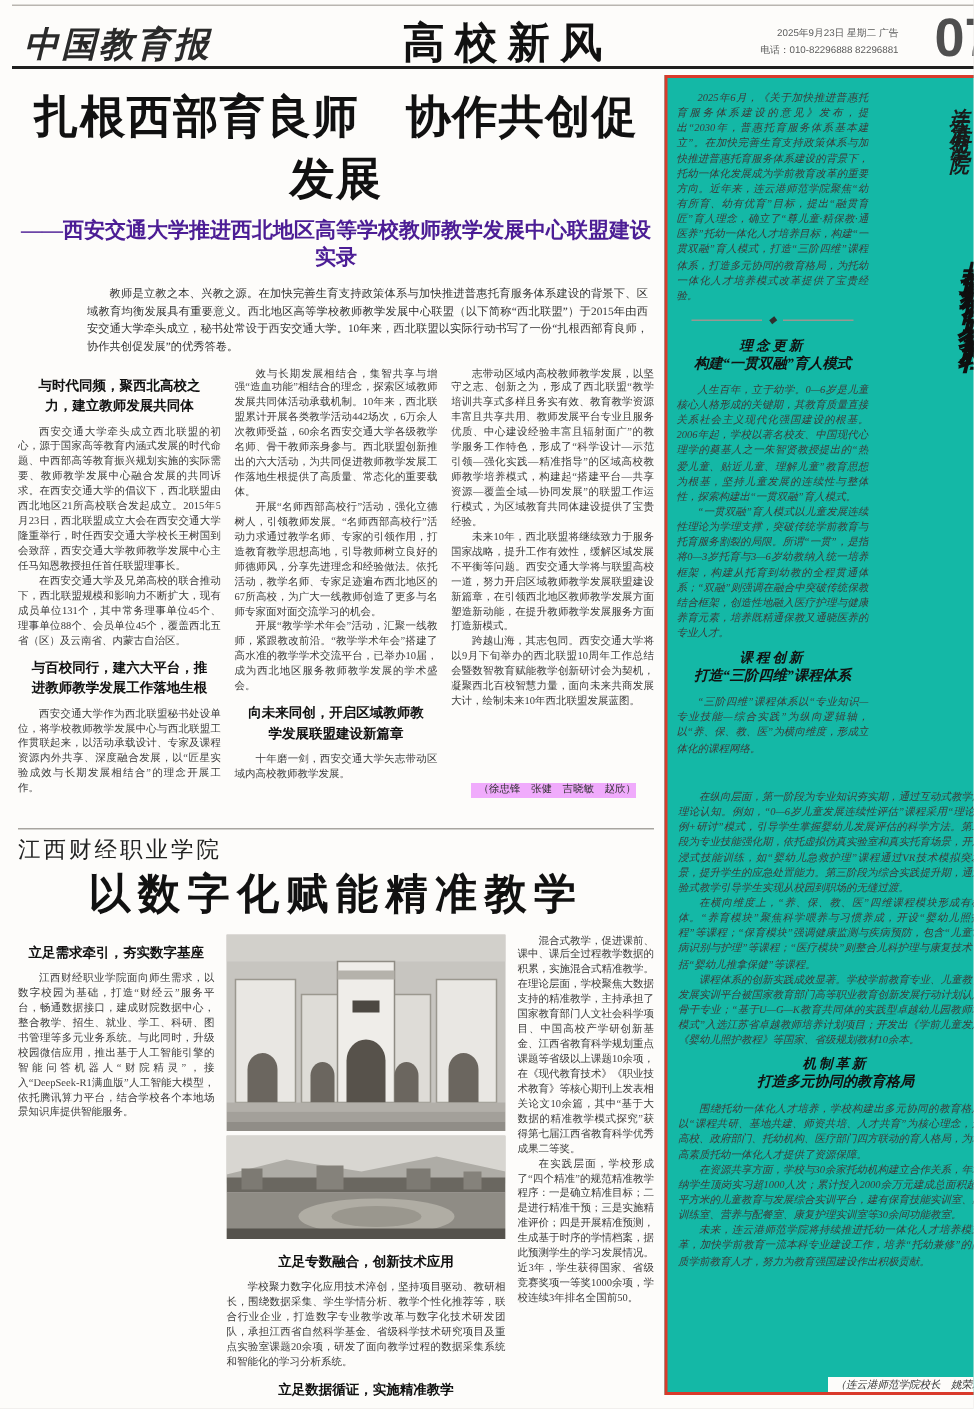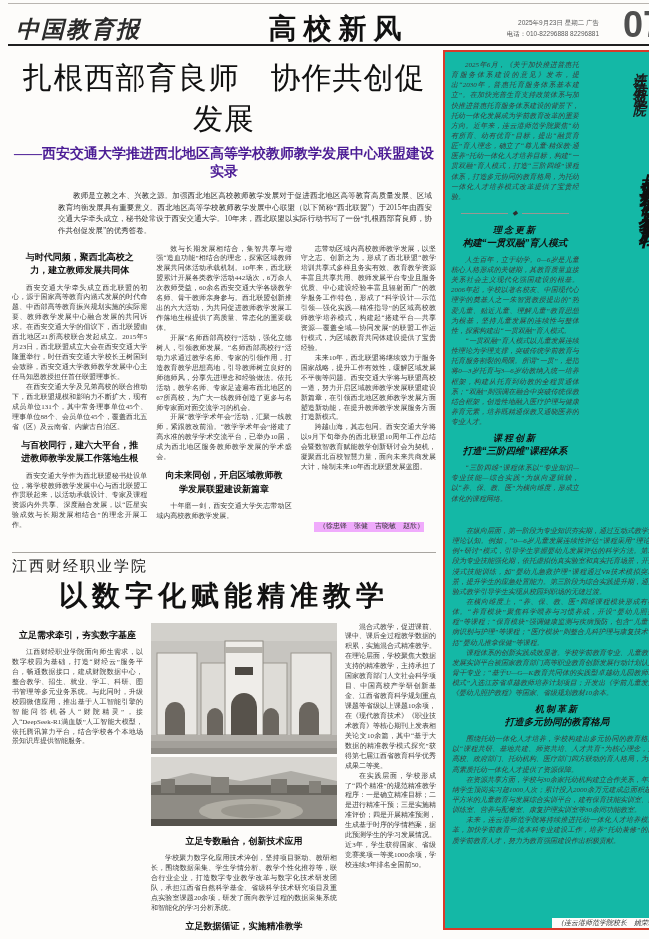--- a/index.html
+++ b/index.html
@@ -6,21 +6,21 @@
   .page{position:relative;width:649px;height:939px;background:#fdfcfa;font-family:"Liberation Serif",serif;color:#1d1d1d;overflow:hidden;margin:0 auto;padding-left:28px;}
   .top-rule{position:absolute;top:3px;left:8px;right:8px;border-top:1px solid #b9b5b0;}
   .hdr{position:absolute;top:10px;left:14px;right:14px;height:32px;}
   .masthead{position:absolute;left:2px;top:4px;font-size:23px;font-weight:700;font-style:italic;letter-spacing:2px;color:#2a2a2a;}
   .section{position:absolute;left:50%;transform:translateX(-50%);top:0;font-size:28px;font-weight:900;letter-spacing:7px;color:#111;}
   .hmeta{position:absolute;right:64px;top:7px;text-align:right;font-size:6.5px;color:#5a5a5a;line-height:1.7;font-family:"Liberation Sans",sans-serif;}
   .pagenum{position:absolute;right:0;top:-6px;font-size:36px;color:#4f4f4f;font-family:"Liberation Sans",sans-serif;font-weight:600;}
   .header-rule{position:absolute;top:44px;left:8px;right:8px;border-top:2px solid #1f1f1f;}
 
   .left-region{position:absolute;top:50px;left:12px;width:424px;height:882px;}
-  .a1h1{text-align:center;font-size:30px;font-weight:400;letter-spacing:1px;margin:8px 0 5px;color:#111;}
+  .a1h1{text-align:center;font-size:30px;font-weight:700;letter-spacing:1px;margin:8px 0 5px;color:#111;}
   .a1sub{text-align:center;font-size:14px;font-weight:700;margin:0 0 9px;color:#4c1d95;}
   .a1lead{font-size:7.5px;line-height:1.55;text-align:justify;margin:0 4px 8px 46px;text-indent:2em;color:#333;}
   .cols{display:flex;gap:9px;height:300px;overflow:hidden;}
   .col{flex:1;overflow:hidden;font-size:7px;line-height:1.42;text-align:justify;color:#3b3b3b;position:relative;}
   .col p{margin:0;text-indent:2em;}
   .colh{font-size:9px;font-weight:700;text-align:center;line-height:1.5;margin:6px 5px;color:#111;text-indent:0;}
   .byline{text-align:right;font-size:7px;color:#333;margin-top:2px;}
   .byline.abs{position:absolute;right:0;bottom:1px;background:#f0abfc;padding-left:5px;margin:12px;}
   .divider{border-top:1px solid #a8a5a0;margin:7px 0 4px;}
 
@@ -67,21 +67,21 @@
     </div>
     <div class="pagenum">07</div>
   </div>
   <div class="header-rule"></div>
 
   <section class="left-region">
 
     <article>
       <h1 class="a1h1">扎根西部育良师　协作共创促发展</h1>
       <div class="a1sub">——西安交通大学推进西北地区高等学校教师教学发展中心联盟建设实录</div>
-      <p class="a1lead">教师是立教之本、兴教之源。加强西北地区高校教师教学发展对于促进西北地区高等教育高质量发展、区域教育均衡发展具有重要意义。西北地区高等学校教师教学发展中心联盟（以下简称“西北联盟”）于2015年由西安交通大学牵头成立，秘书处常设于西安交通大学。10年来，西北联盟以实际行动书写了一份“扎根西部育良师，协作共创促发展”的优秀答卷。</p>
+      <p class="a1lead">教师是立教之本、兴教之源。在加快完善生育支持政策体系与加快推进普惠托育服务体系建设的背景下、区域教育均衡发展具有重要意义。西北地区高等学校教师教学发展中心联盟（以下简称“西北联盟”）于2015年由西安交通大学牵头成立，秘书处常设于西安交通大学。10年来，西北联盟以实际行动书写了一份“扎根西部育良师，协作共创促发展”的优秀答卷。</p>
       <div class="cols">
         <div class="col">
           <div class="colh">与时代同频，聚西北高校之力，建立教师发展共同体</div>
           <p>西安交通大学牵头成立西北联盟的初心，源于国家高等教育内涵式发展的时代命题、中西部高等教育振兴规划实施的实际需要、教师教学发展中心融合发展的共同诉求。在西安交通大学的倡议下，西北联盟由西北地区21所高校联合发起成立。2015年5月23日，西北联盟成立大会在西安交通大学隆重举行，时任西安交通大学校长王树国到会致辞，西安交通大学教师教学发展中心主任马知恩教授担任首任联盟理事长。</p>
           <p>在西安交通大学及兄弟高校的联合推动下，西北联盟规模和影响力不断扩大，现有成员单位131个，其中常务理事单位45个、理事单位88个、会员单位45个，覆盖西北五省（区）及云南省、内蒙古自治区。</p>
           <div class="colh">与百校同行，建六大平台，推进教师教学发展工作落地生根</div>
           <p>西安交通大学作为西北联盟秘书处设单位，将学校教师教学发展中心与西北联盟工作贯联起来，以活动承载设计、专家及课程资源内外共享、深度融合发展，以“匠星实验成效与长期发展相结合”的理念开展工作。</p>
         </div>
         <div class="col">
           <p>效与长期发展相结合，集智共享与增强“造血功能”相结合的理念，探索区域教师发展共同体活动承载机制。10年来，西北联盟累计开展各类教学活动442场次，6万余人次教师受益，60余名西安交通大学各级教学名师、骨干教师亲身参与。西北联盟创新推出的六大活动，为共同促进教师教学发展工作落地生根提供了高质量、常态化的重要载体。</p>

